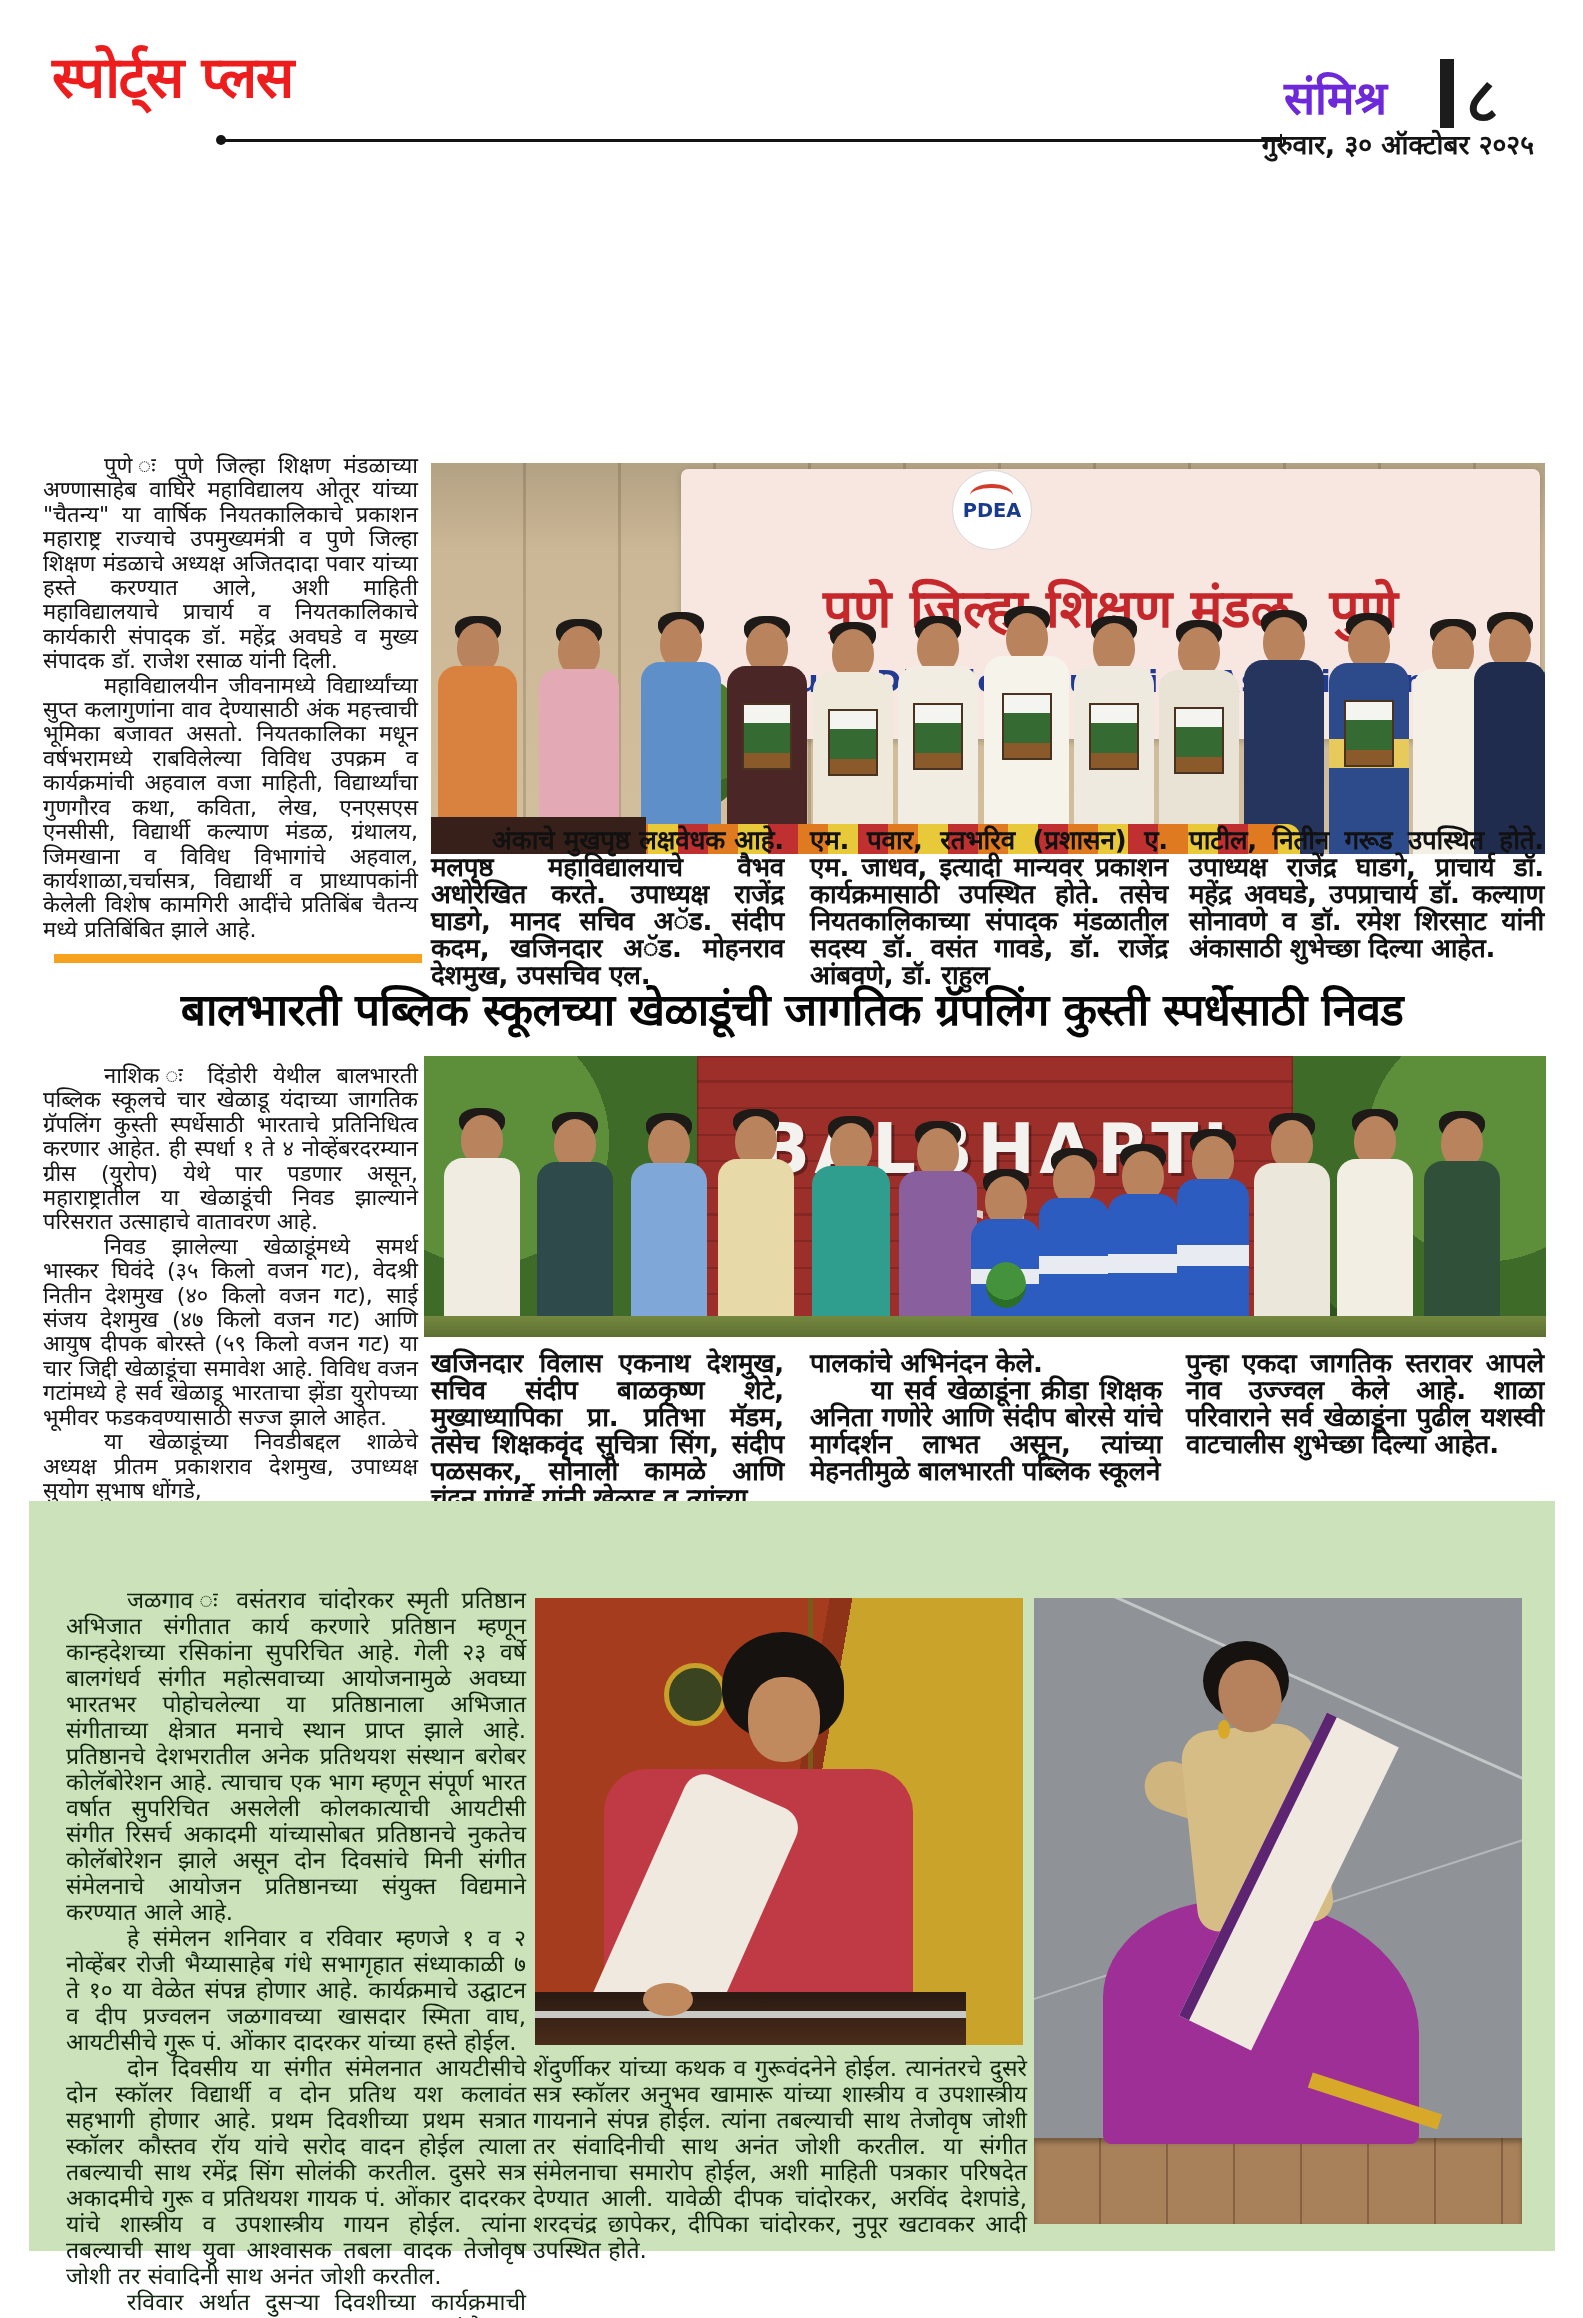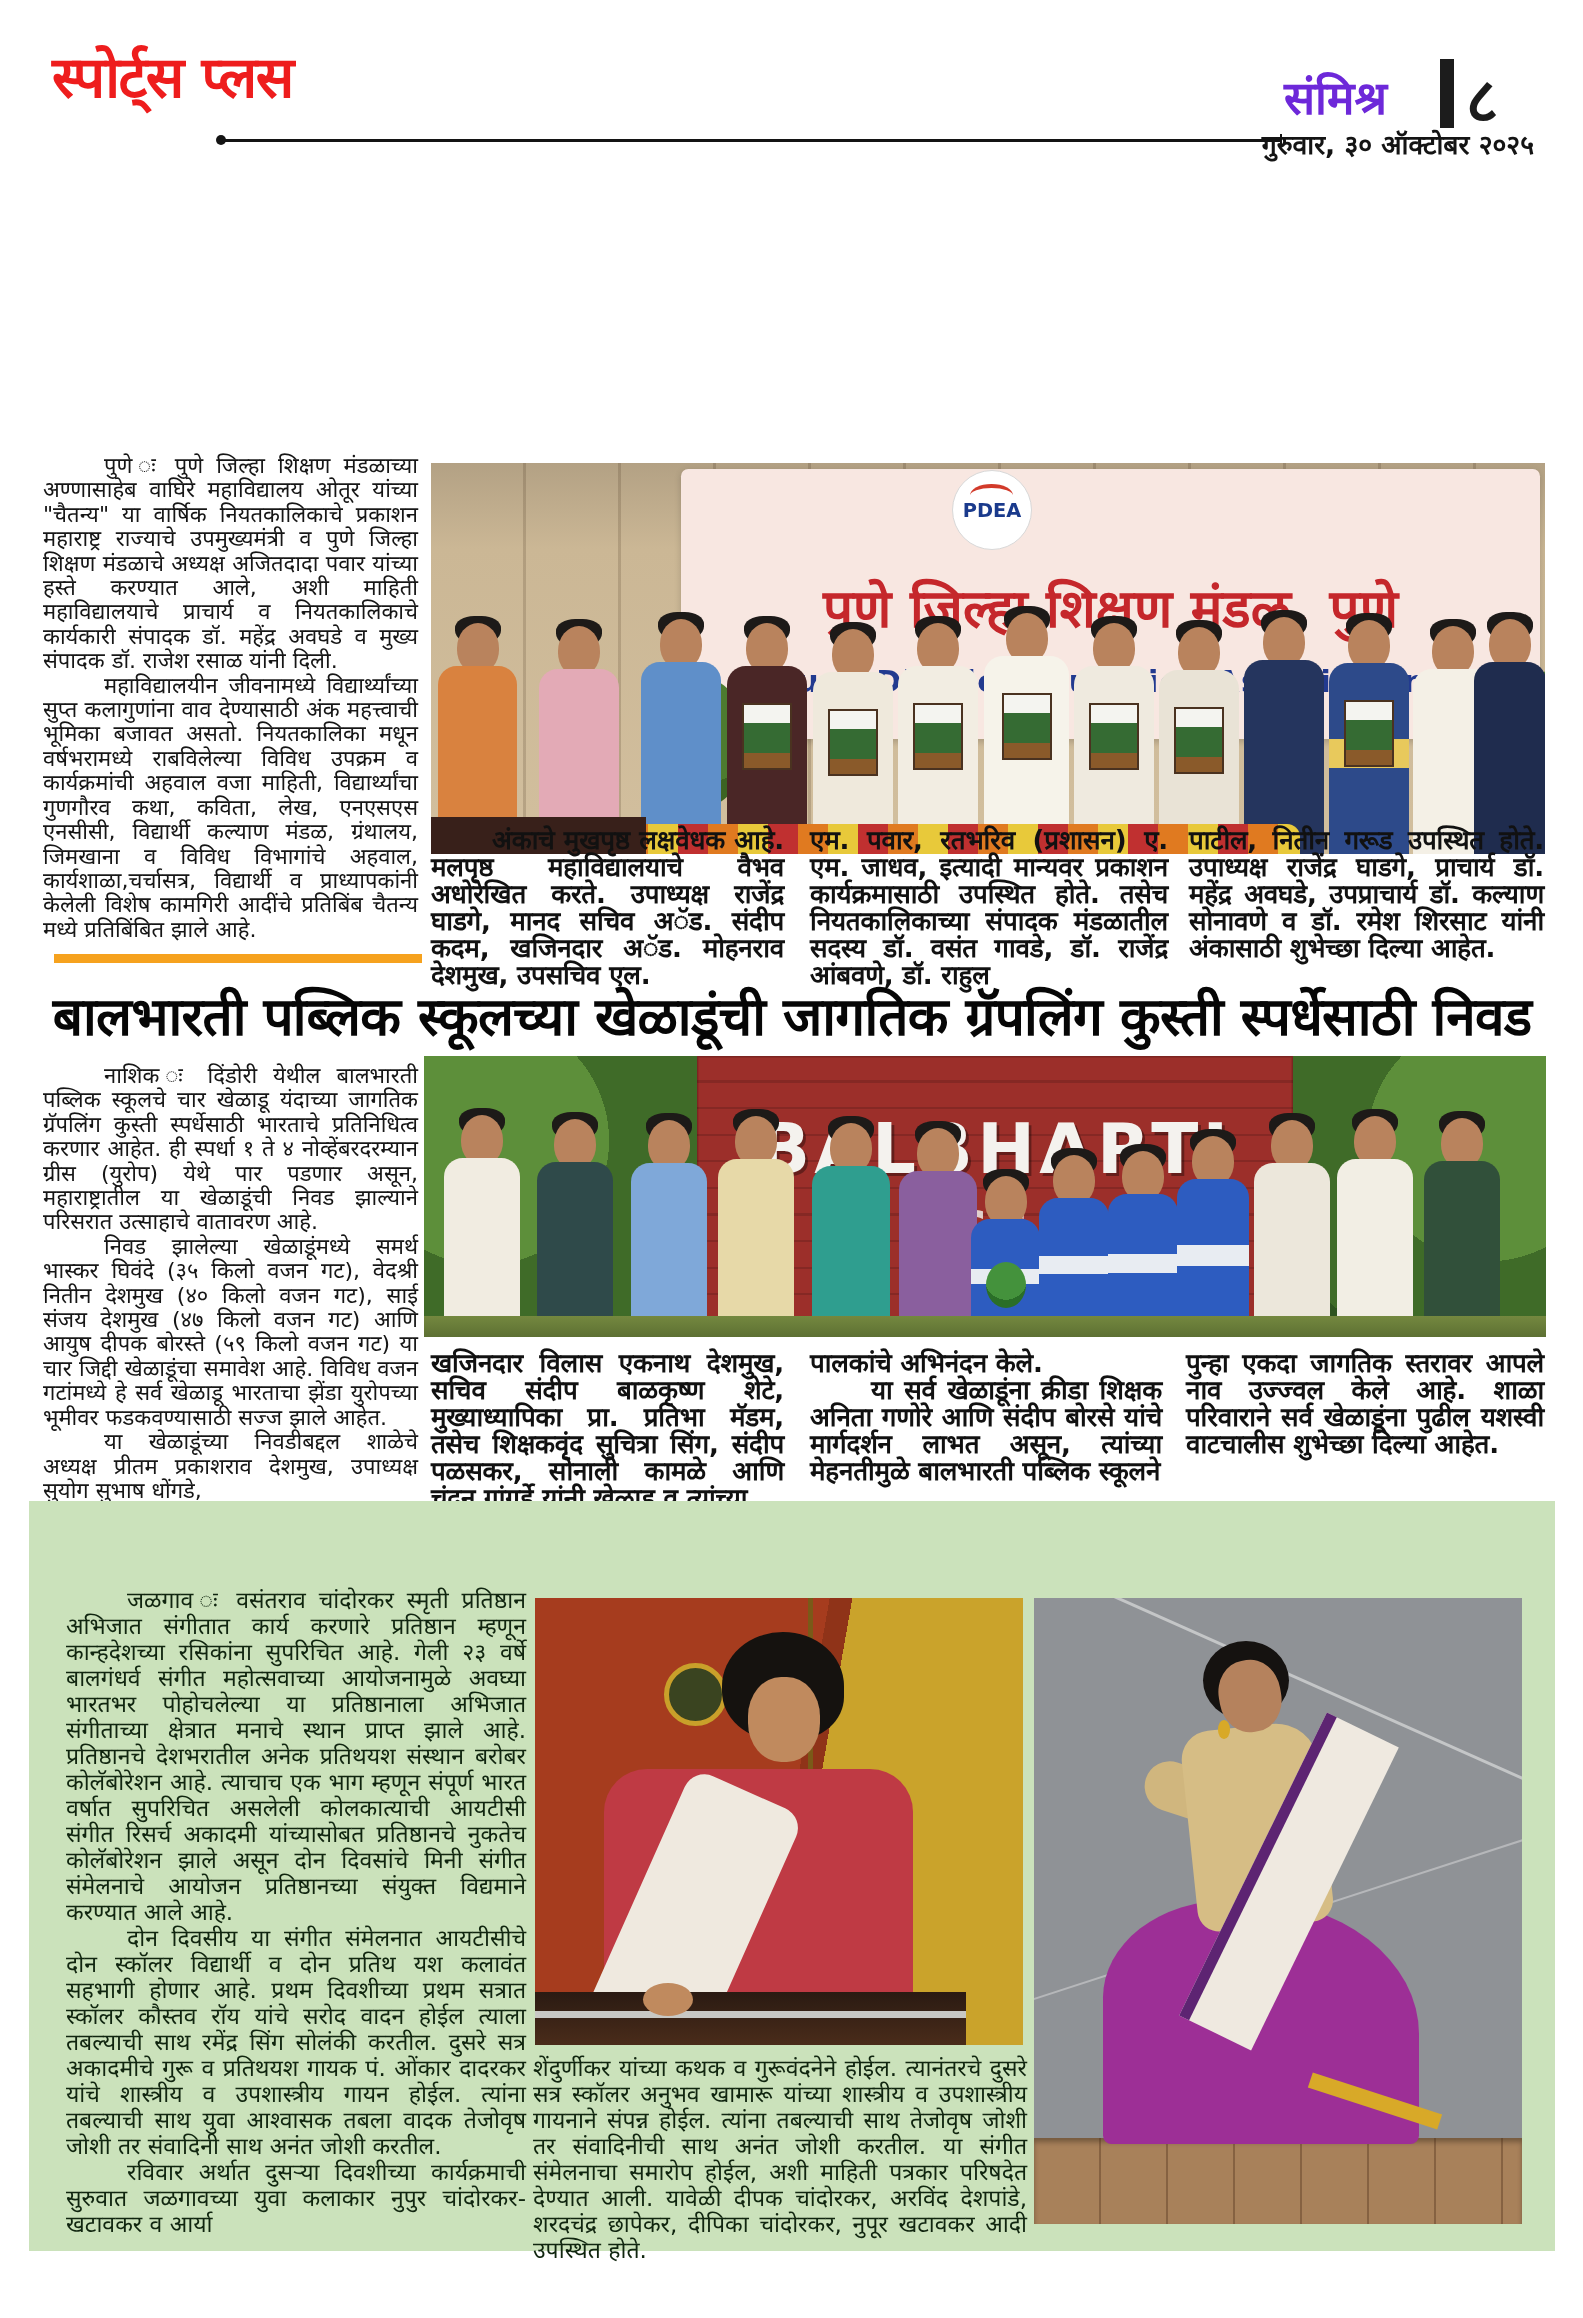--- a/index.html
+++ b/index.html
@@ -22,21 +22,21 @@
   .ind{text-indent:61px;}
   .cap{font-weight:bold;font-size:26px;line-height:27px;text-align:justify;color:#111;letter-spacing:-0.2px;}
   .cap p{margin:0;}
   .col{position:absolute;}
   .a1col1{left:43px;top:454px;width:375px;}
   .a1cap1{left:431px;top:827px;width:353px;}
   .a1cap2{left:810px;top:827px;width:358px;}
   .a1cap3{left:1189px;top:827px;width:355px;}
   .odivider{position:absolute;left:54px;top:954px;width:368px;height:9.3px;background:#f6a21e;}
   
-  .headline2{position:absolute;left:36px;top:978px;width:1512px;text-align:center;font-size:53px;font-weight:bold;color:#060606;letter-spacing:-0.7px;white-space:nowrap;}
+  .headline2{position:absolute;left:36px;top:978px;width:1512px;text-align:center;font-size:44px;font-weight:bold;color:#060606;letter-spacing:-0.7px;white-space:nowrap;}
   .a2col1{left:43px;top:1064px;width:375px;}
   .a2cap1{left:431px;top:1350px;width:353px;}
   .a2cap2{left:810px;top:1350px;width:352px;}
   .a2cap3{left:1186px;top:1350px;width:358px;}
   
   .green-panel{position:absolute;left:29px;top:1501px;width:1526px;height:750px;background:#cbe2bb;}
   .headline3{position:absolute;left:43px;top:1511px;width:1497px;text-align:center;font-size:45px;font-weight:bold;color:#e4241f;white-space:nowrap;}
   .gt{font-size:23px;line-height:26px;text-align:justify;color:#10250f;}
   .gt p{margin:0;}
   .a3col1{left:66px;top:1587px;width:460px;}
@@ -316,20 +316,21 @@
   </div>
   <div class="col a2cap2 cap">
     <p>पालकांचे अभिनंदन केले.</p>
     <p class="ind">या सर्व खेळाडूंना क्रीडा शिक्षक अनिता गणोरे आणि संदीप बोरसे यांचे मार्गदर्शन लाभत असून, त्यांच्या मेहनतीमुळे बालभारती पब्लिक स्कूलने</p>
   </div>
 
   <div class="green-panel"></div>
 
   <div class="col a3col1 gt">
     <p class="ind">जळगाव ः वसंतराव चांदोरकर स्मृती प्रतिष्ठान अभिजात संगीतात कार्य करणारे प्रतिष्ठान म्हणून कान्हदेशच्या रसिकांना सुपरिचित आहे. गेली २३ वर्षे बालगंधर्व संगीत महोत्सवाच्या आयोजनामुळे अवघ्या भारतभर पोहोचलेल्या या प्रतिष्ठानाला अभिजात संगीताच्या क्षेत्रात मनाचे स्थान प्राप्त झाले आहे. प्रतिष्ठानचे देशभरातील अनेक प्रतिथयश संस्थान बरोबर कोलॅबोरेशन आहे. त्याचाच एक भाग म्हणून संपूर्ण भारत वर्षात सुपरिचित असलेली कोलकात्याची आयटीसी संगीत रिसर्च अकादमी यांच्यासोबत प्रतिष्ठानचे नुकतेच कोलॅबोरेशन झाले असून दोन दिवसांचे मिनी संगीत संमेलनाचे आयोजन प्रतिष्ठानच्या संयुक्त विद्यमाने करण्यात आले आहे.</p>
+    <p class="ind">हे संमेलन शनिवार व रविवार म्हणजे १ व २ नोव्हेंबर रोजी भैय्यासाहेब गंधे सभागृहात संध्याकाळी ७ ते १० या वेळेत संपन्न होणार आहे. कार्यक्रमाचे उद्घाटन व दीप प्रज्वलन जळगावच्या खासदार स्मिता वाघ, आयटीसीचे गुरू पं. ओंकार दादरकर यांच्या हस्ते होईल.</p>
     <p class="ind">दोन दिवसीय या संगीत संमेलनात आयटीसीचे दोन स्कॉलर विद्यार्थी व दोन प्रतिथ यश कलावंत सहभागी होणार आहे. प्रथम दिवशीच्या प्रथम सत्रात स्कॉलर कौस्तव रॉय यांचे सरोद वादन होईल त्याला तबल्याची साथ रमेंद्र सिंग सोलंकी करतील. दुसरे सत्र अकादमीचे गुरू व प्रतिथयश गायक पं. ओंकार दादरकर यांचे शास्त्रीय व उपशास्त्रीय गायन होईल. त्यांना तबल्याची साथ युवा आश्वासक तबला वादक तेजोवृष जोशी तर संवादिनी साथ अनंत जोशी करतील.</p>
     <p class="ind">रविवार अर्थात दुसऱ्या दिवशीच्या कार्यक्रमाची सुरुवात जळगावच्या युवा कलाकार नुपुर चांदोरकर-खटावकर व आर्या</p>
   </div>
 
   <div class="photo photo3">
     <div class="frame"></div>
     <div class="emblem"></div>
     <div class="hair"></div>
     <div class="face"></div>
     <div class="kurta"></div>

